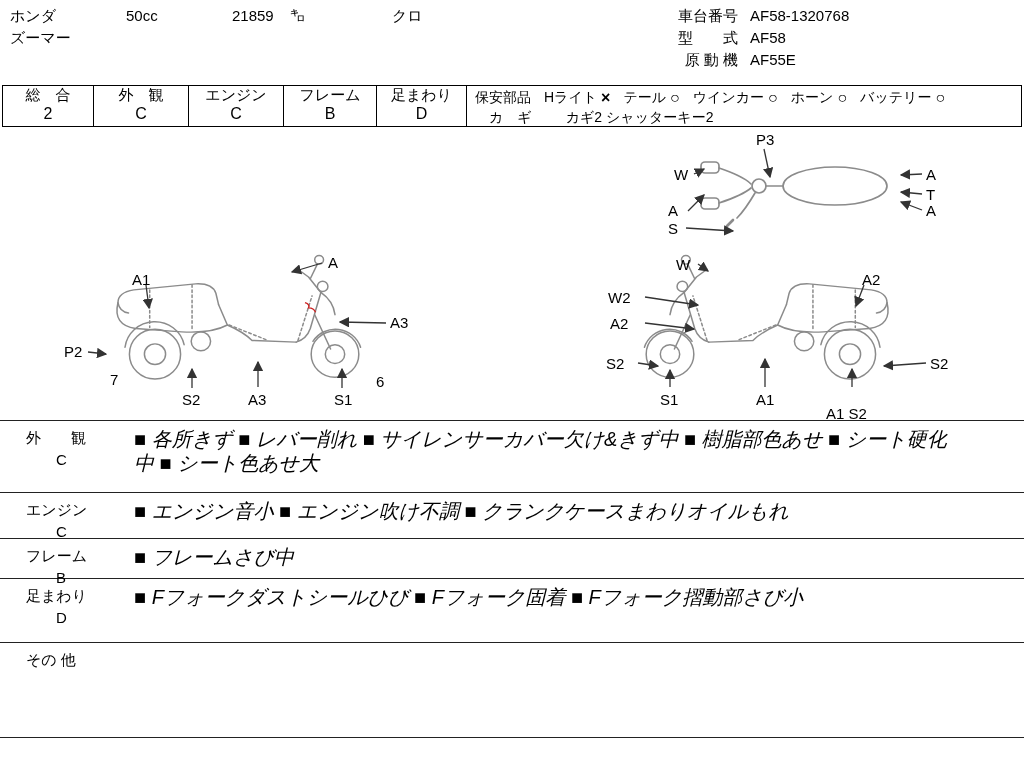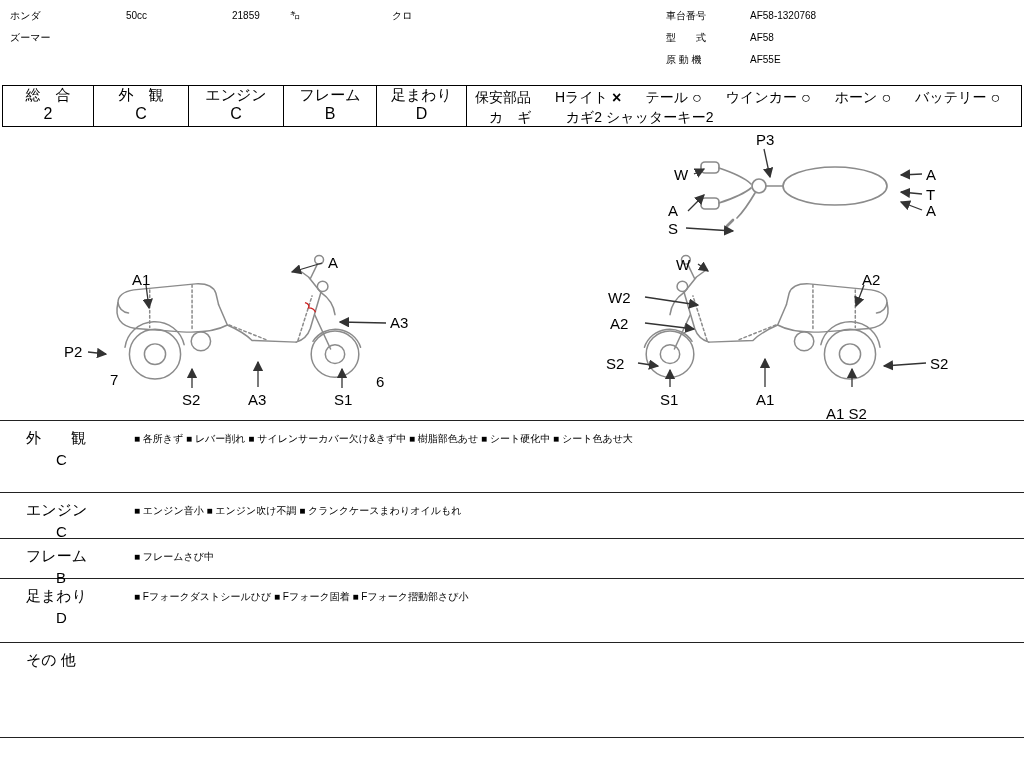--- a/index.html
+++ b/index.html
@@ -4,55 +4,55 @@
 <style>
   * { margin:0; padding:0; box-sizing:border-box; }
   html,body { background:#fff; }
   body {
     width:1024px; height:768px;
     font-family:"Liberation Sans","DejaVu Sans",sans-serif;
     color:#000;
   }
   .sheet { position:relative; width:1024px; height:768px; background:#fff; overflow:hidden; }
 
-  .t { position:absolute; font-size:10px; white-space:nowrap; line-height:20px; }
+  .t { position:absolute; font-size:15px; white-space:nowrap; line-height:20px;text-align:right; }
   .pair { display:flex; gap:12px; }
   .pair .lbl { display:inline-block; min-width:72px; }
 
   
   .grade-row {
     position:absolute; left:2px; top:85px; width:1020px; height:42px;
     border:1.6px solid #000; display:flex;
   }
   .gcell {
     border-right:1.6px solid #000; display:flex; flex-direction:column;
     align-items:center; justify-content:flex-start; line-height:1.2;
   }
   .gcell .glabel { font-size:15px; }
   .gcell .gvalue { font-size:16px; }
   .w1{width:91px}.w2{width:95px}.w3{width:95px}.w4{width:93px}.w5{width:90px}
   .safety-cell { flex:1; padding:1px 8px; font-size:14px; }
-  .safety-line1 { display:flex; align-items:center; gap:24px; height:21px;text-align:right; }
+  .safety-line1 { display:flex; align-items:center; gap:13px; height:21px;text-align:right; }
   .safety-line2 { display:flex; align-items:center; gap:34px; height:19px; padding-left:14px; }
   .sitem { display:flex; align-items:center; gap:4px; }
   .mark-x { font-weight:bold; font-size:16px; }
   .mark-o { font-size:16px; }
 
   
   .diagram-area { position:absolute; left:0; top:125px; width:1024px; height:295px; }
   .diagram-area svg { position:absolute; }
   .dl { position:absolute; font-size:15px; white-space:nowrap; color:#000; }
   .arrows { left:0; top:0; }
 
   
   .notes { position:absolute; left:0; top:420px; width:1024px; border-bottom:1.6px solid #222; }
   .nrow { display:flex; border-top:1.6px solid #222; }
   .ncol { width:132px; padding:6px 0 0 26px; font-size:15px; line-height:22px; }
   .ngrade { padding-left:30px; }
-  .ntext { flex:1; padding:6px 60px 0 2px; font-size:10px; line-height:24px; }
+  .ntext { flex:1; padding:6px 60px 0 2px; font-size:20px; line-height:24px;font-style:italic; }
   .h1{height:72px}.h2{height:46px}.h3{height:40px}.h4{height:64px}.h5{height:95px}
 </style>
 </head>
 <body>
 
 <div class="sheet">
 
   <span class="t" style="left:10px;top:6px">ホンダ</span>
   <span class="t" style="left:126px;top:6px">50cc</span>
   <span class="t" style="left:232px;top:6px">21859</span>

